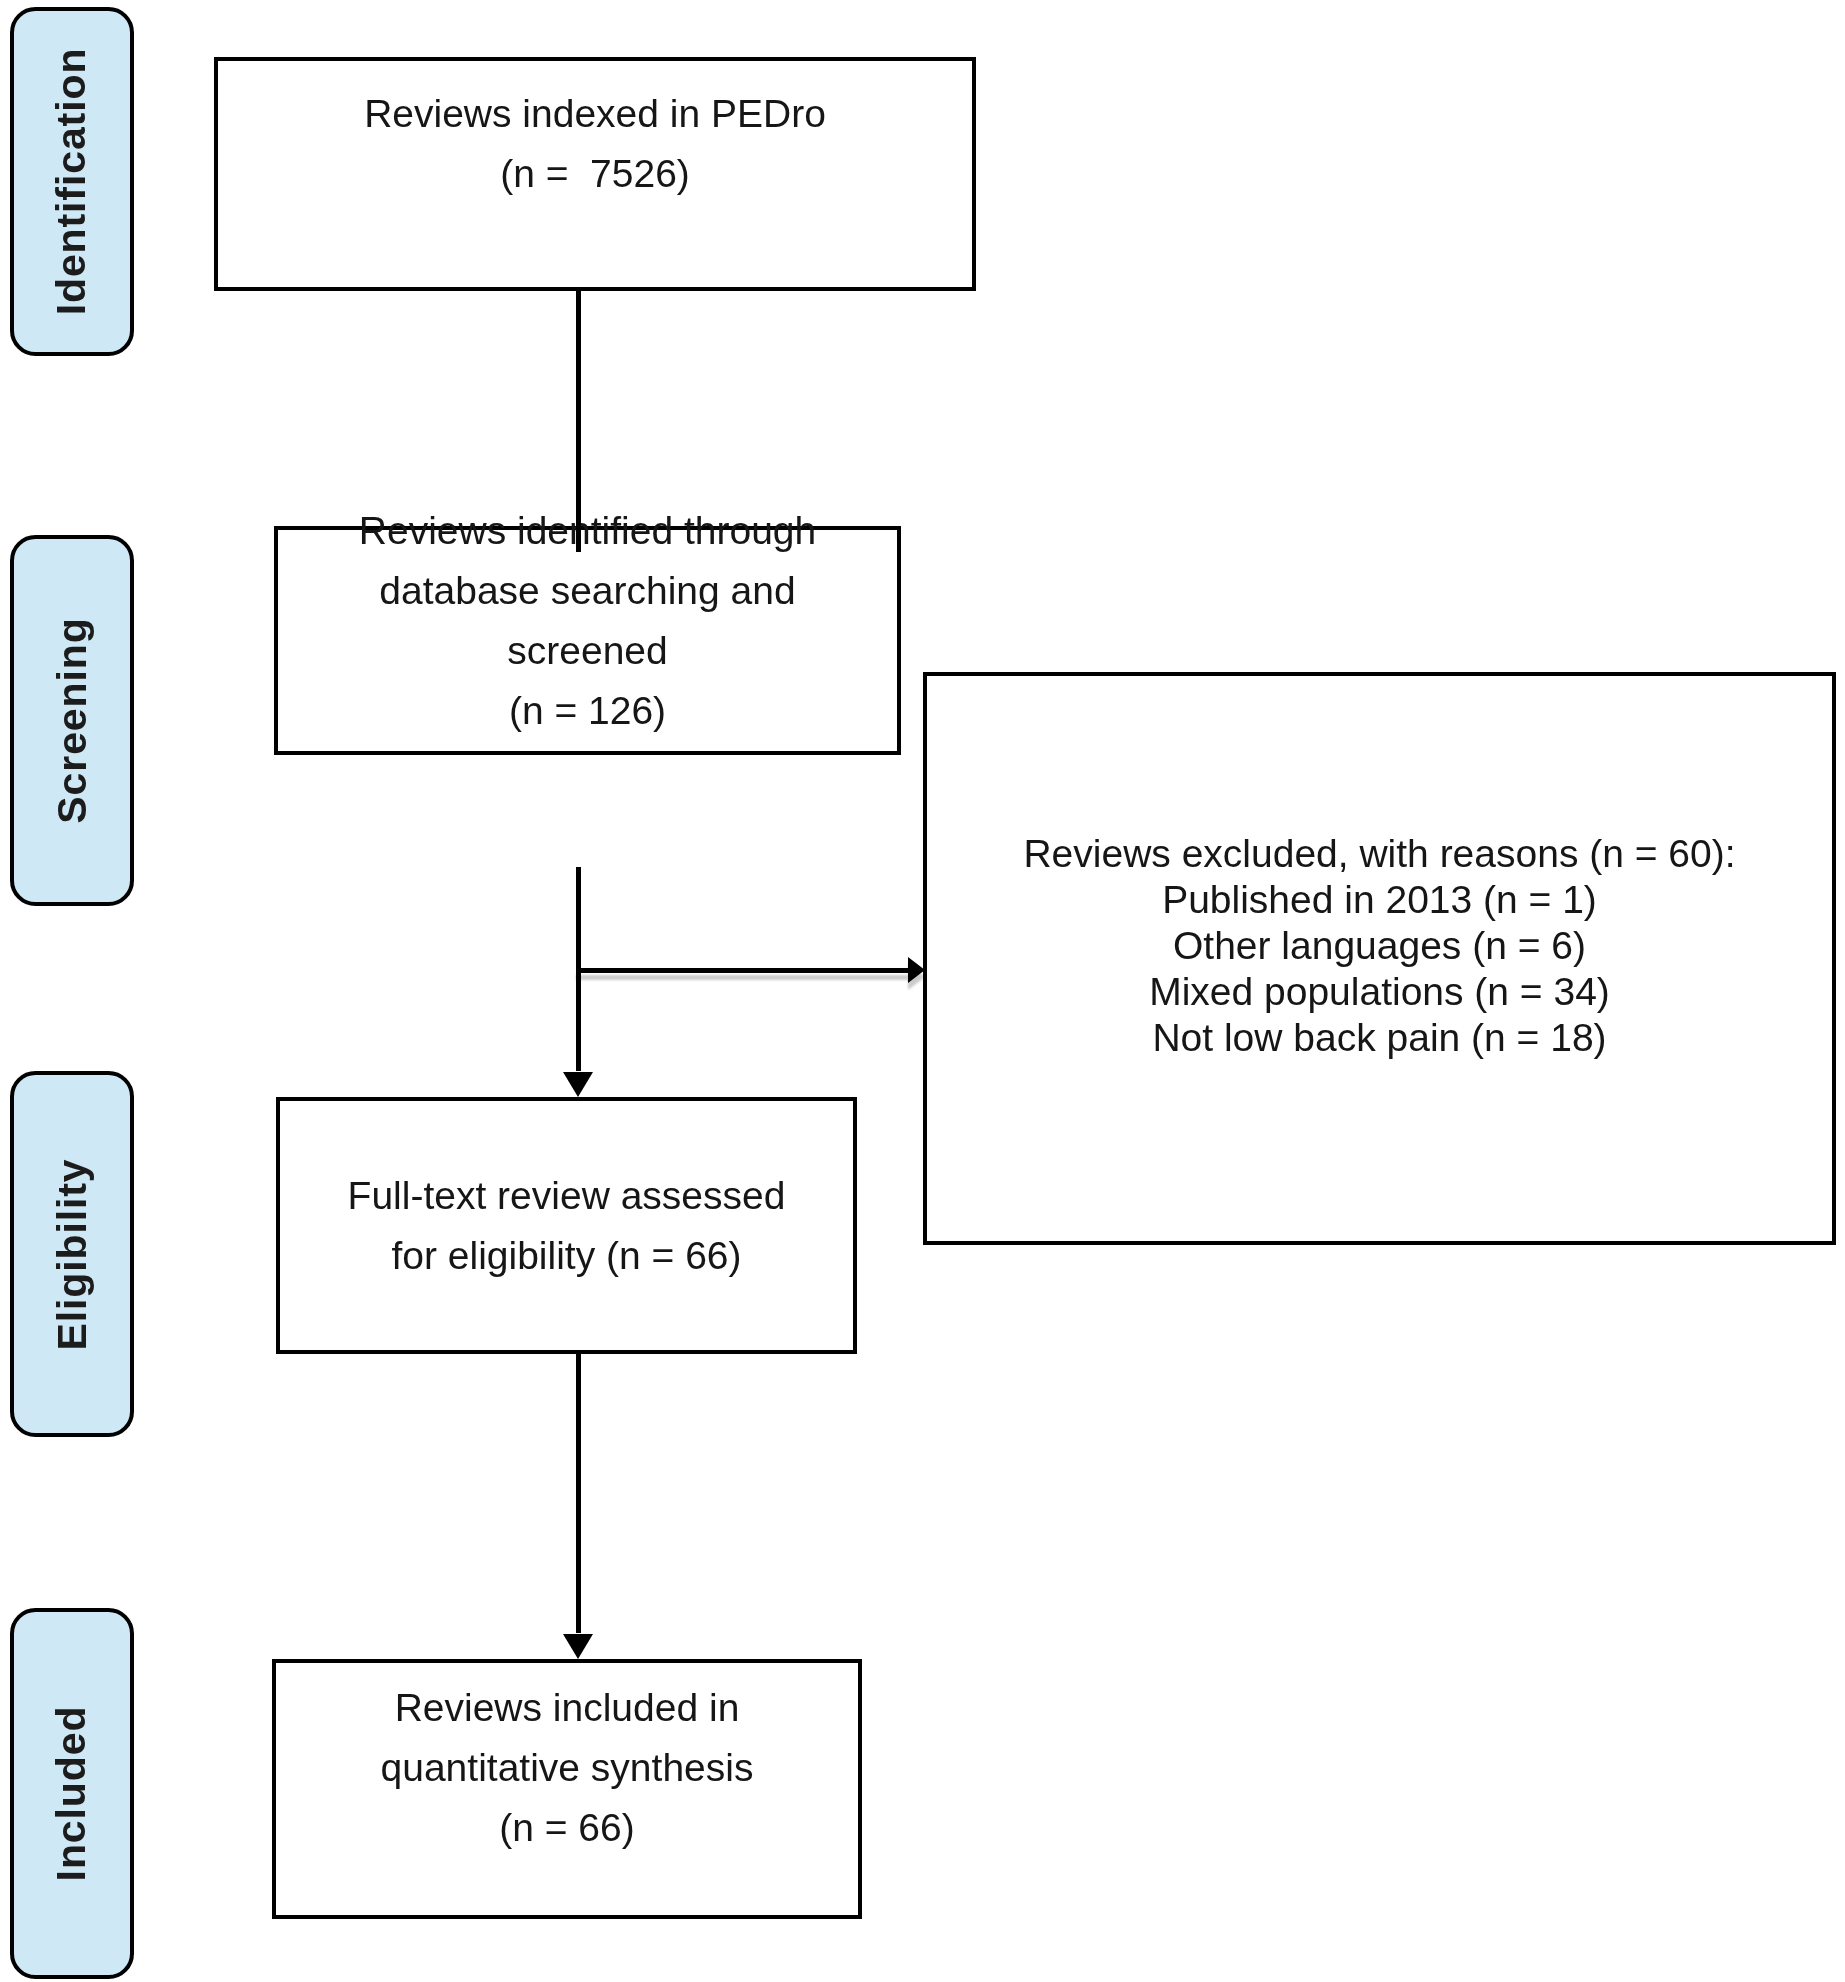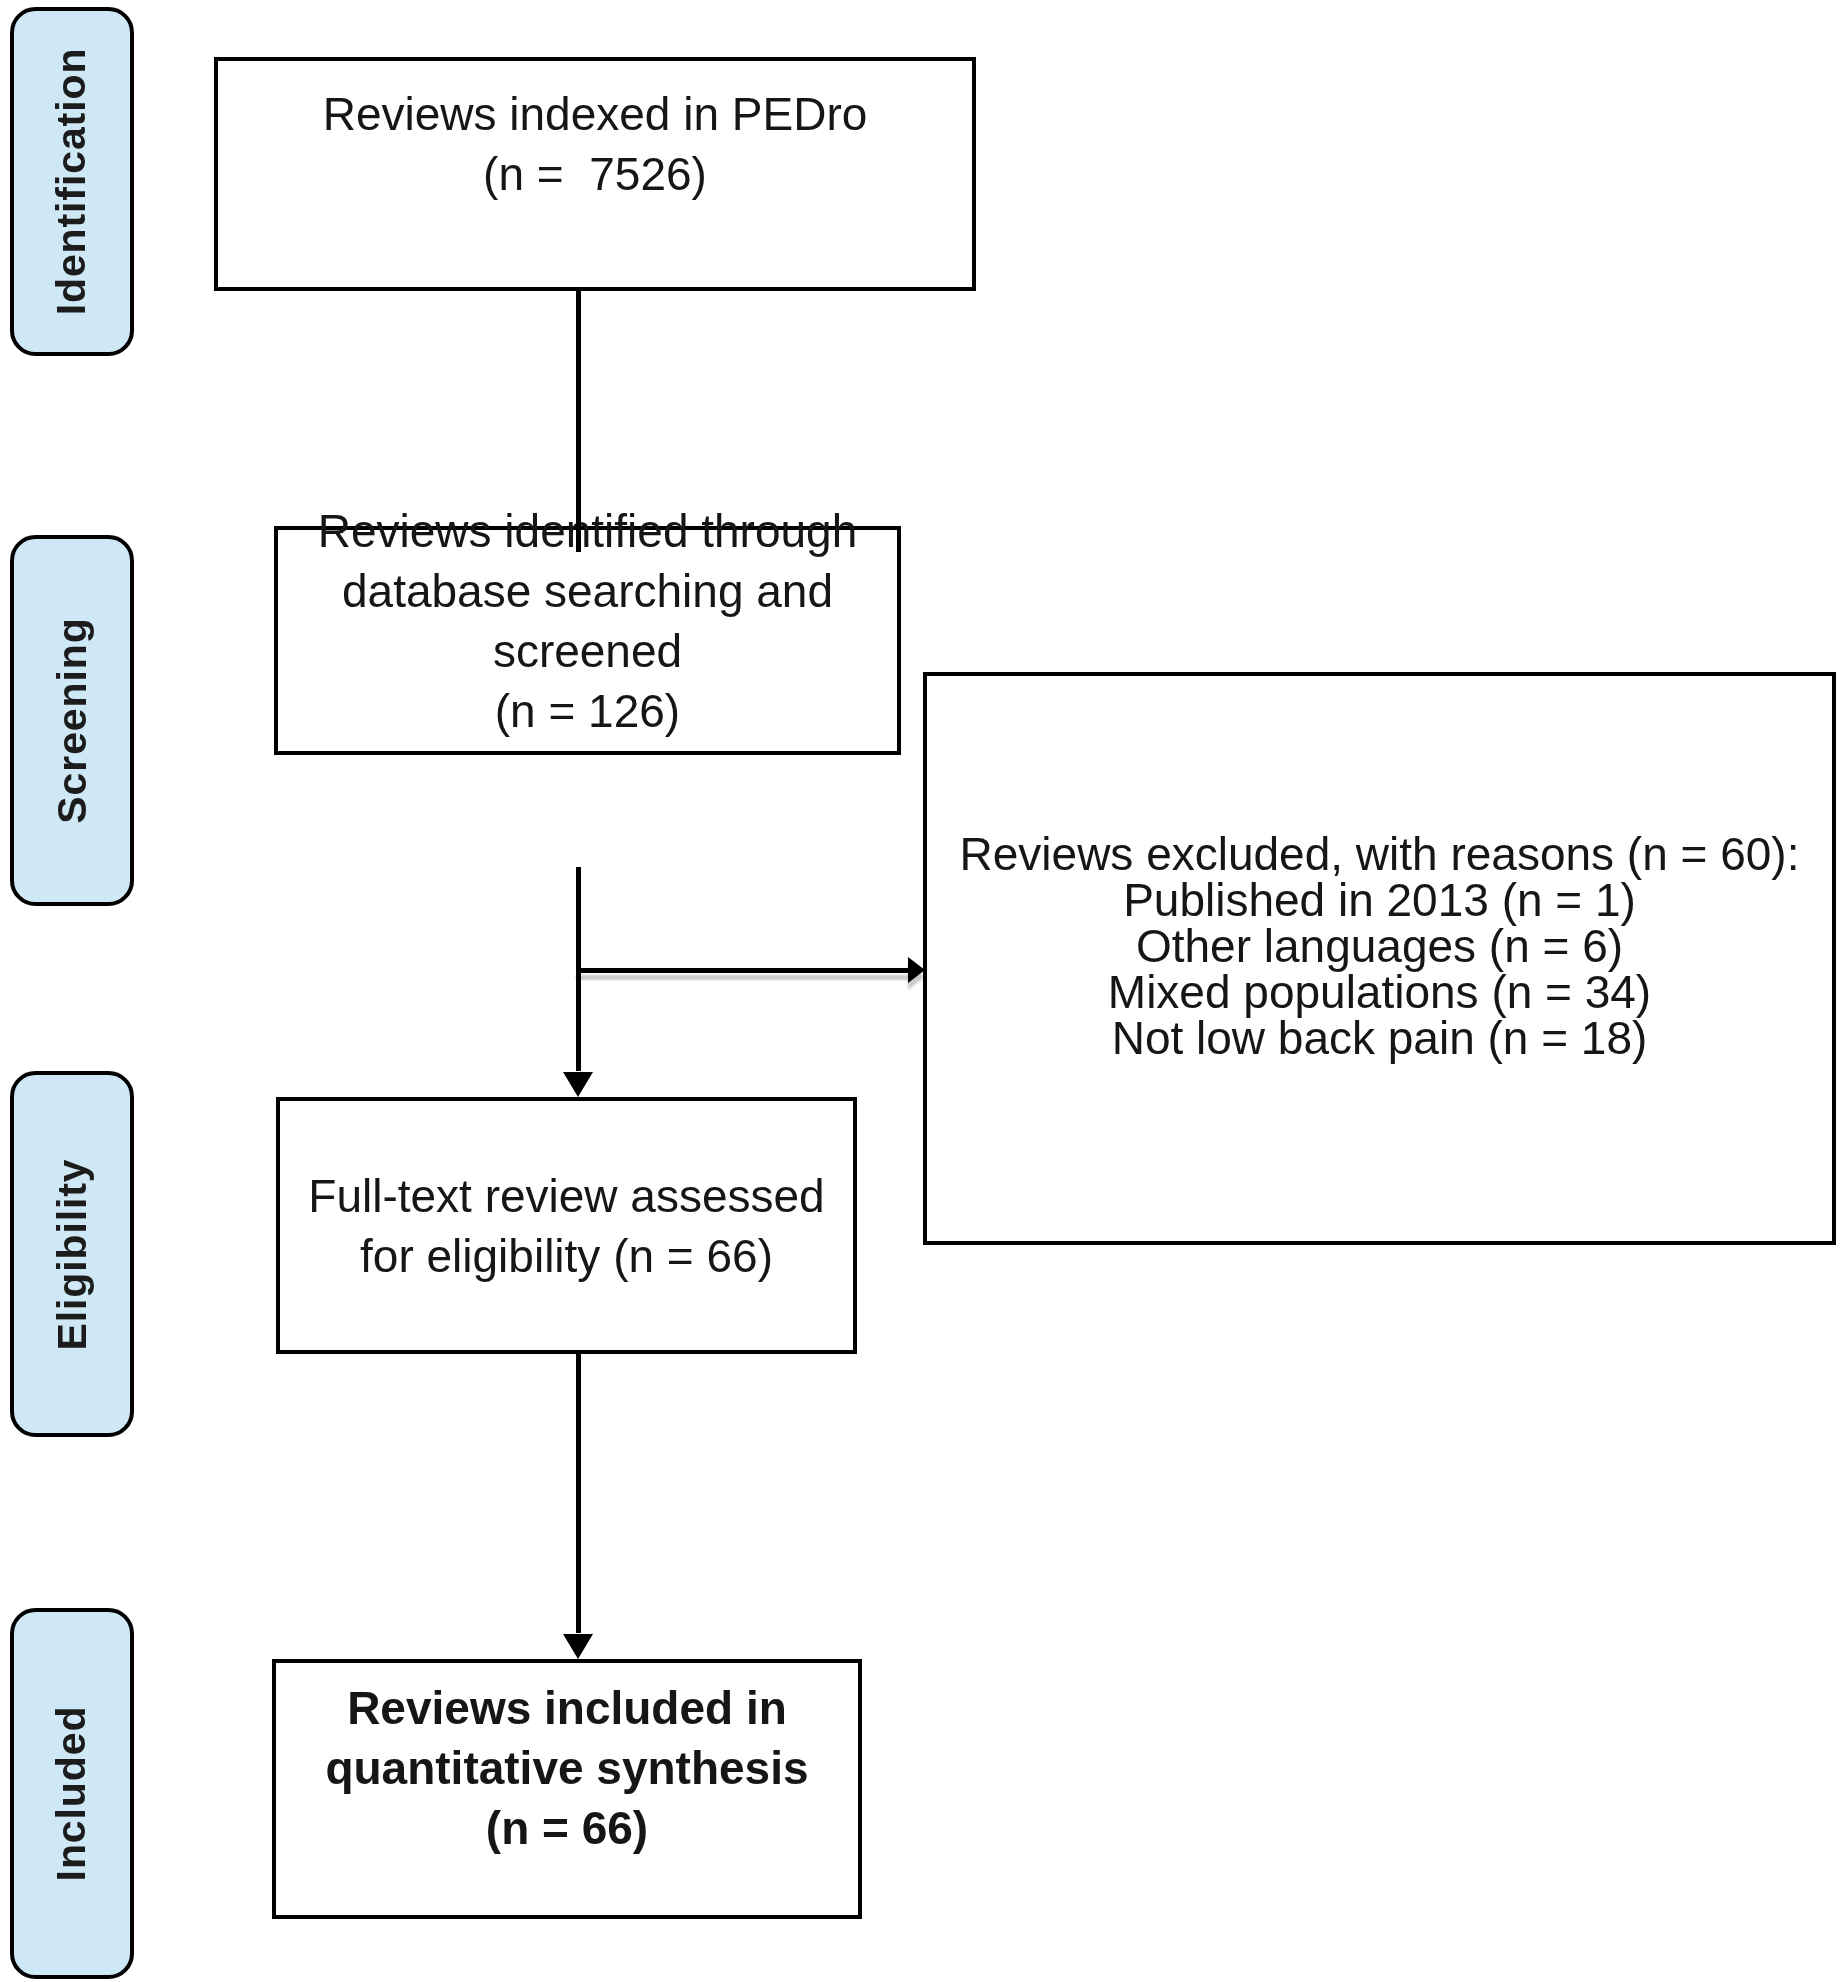--- a/index.html
+++ b/index.html
@@ -53,31 +53,31 @@
   .flowbox {
     position: absolute;
     background: #ffffff;
     border: 4.3px solid #000000;
     box-sizing: border-box;
     display: flex;
     flex-direction: column;
     align-items: center;
     justify-content: center;
     text-align: center;
-    font-size: 46px;
+    font-size: 39px;
     line-height: 60px;
     color: #161616;
   }
   .flowbox-text {
     white-space: pre-wrap;
   }
   .box-indexed    { left: 214px;  top: 57px;   width: 762px;  height: 234px; padding-bottom: 60px; }
   .box-identified { left: 274px;  top: 526px;  width: 627px;  height: 229px; padding-bottom: 39px; }
   .box-fulltext   { left: 276px;  top: 1097px; width: 581px;  height: 257px; }
-  .box-included   { left: 272px;  top: 1659px; width: 590px;  height: 260px; padding-bottom: 43px; font-weight: bold; }
+  .box-included   { left: 272px;  top: 1659px; width: 590px;  height: 260px; padding-bottom: 43px; }
 
   .box-excluded {
     left: 923px; top: 672px; width: 913px; height: 573px;
     padding-bottom: 25.6px;
     line-height: 46px;
   }
   .excluded-heading { white-space: pre-wrap; text-align: center; }
   .excluded-reason  { white-space: pre-wrap; }
 
   

